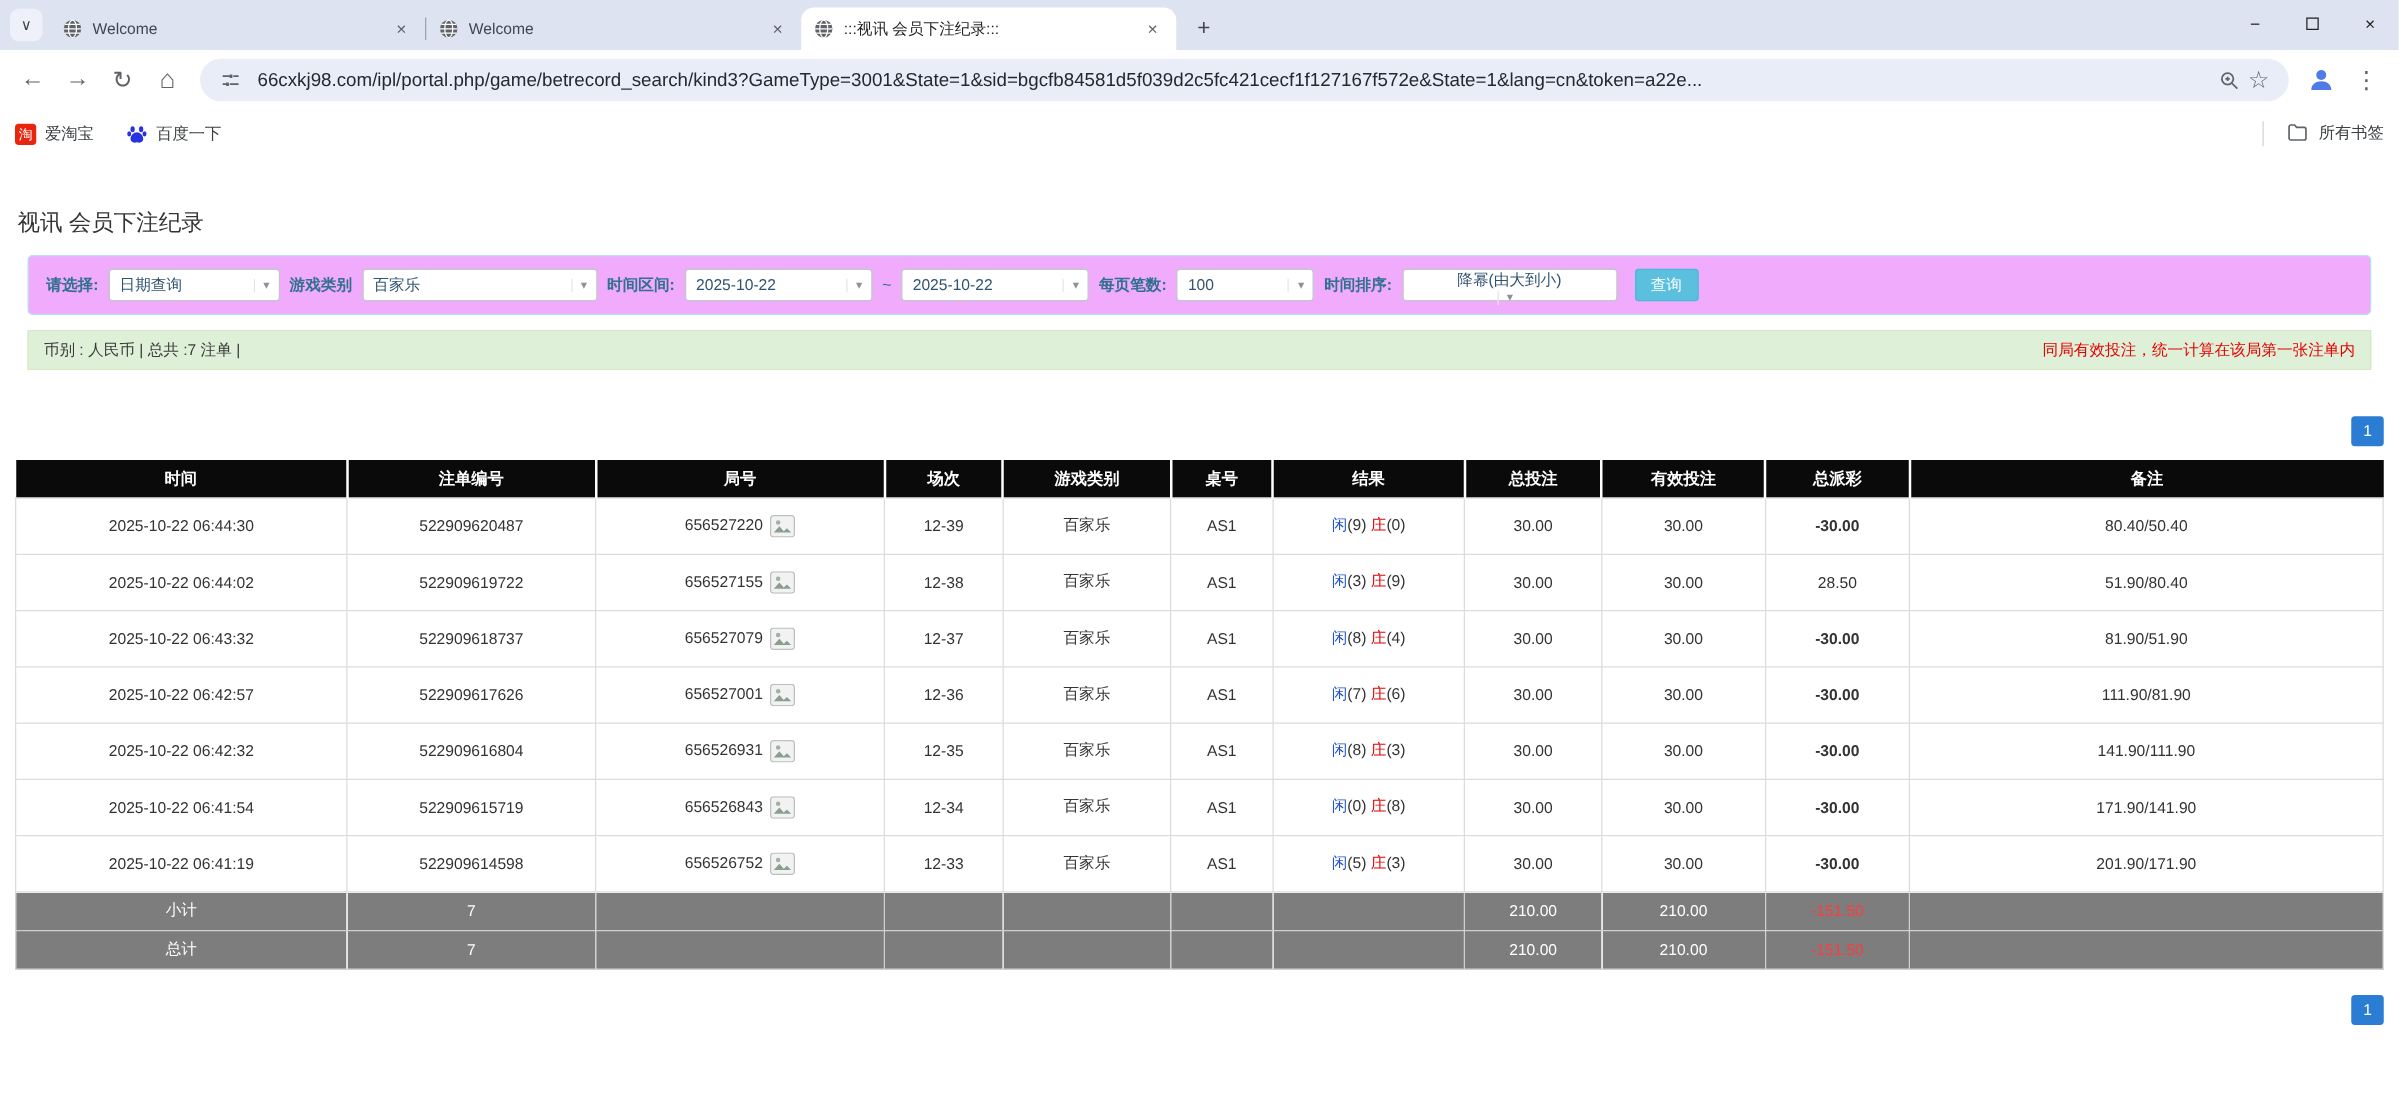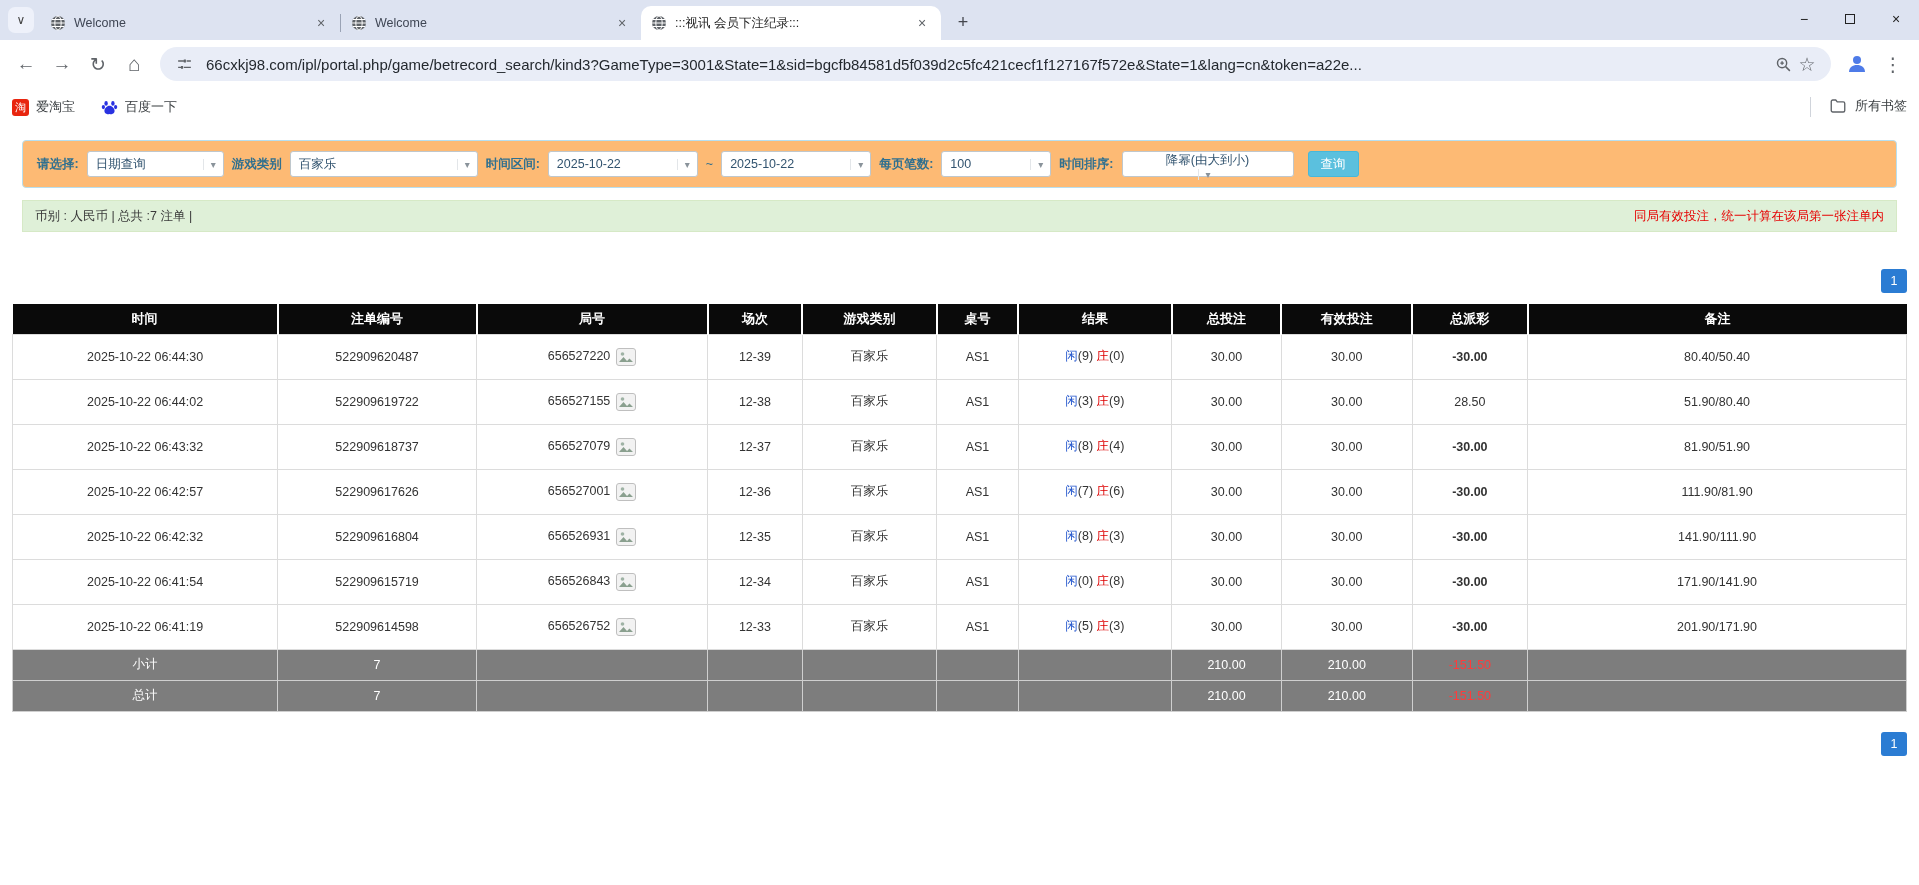--- a/index.html
+++ b/index.html
@@ -40,21 +40,21 @@
   .bm-item { display:flex; align-items:center; gap:7px; margin-right:26px; cursor:pointer; }
   .bm-ico-taobao { width:17px; height:17px; background:#e8250f; border-radius:3px; color:#fff;
     font-size:11px; display:flex; align-items:center; justify-content:center; }
   .bm-right { margin-left:auto; display:flex; align-items:flex-start; gap:8px; }
   .bm-vsep { width:1px; height:20px; background:#d0d4db; margin-right:10px; }
 
   
   .page { padding:0 12px; }
   .page-title { margin:40px 0 0 2px; font-size:18px; font-weight:400; color:#333; height:24px; }
 
-  .filter-bar { margin:14px 10px 0; height:48px; background:#fdba74; border:1px solid #b7dff0; border-radius:4px;
+  .filter-bar { margin:14px 10px 0; height:48px; background:#f0abfc; border:1px solid #b7dff0; border-radius:4px;
     display:flex; align-items:center; padding:0 14px; gap:8px; font-size:12.5px; }
   .f-label { color:#31708f; font-weight:bold; white-space:nowrap; }
   .sel { background:#fff; border:1px solid #bfc7cc; border-radius:3px; height:26px; display:flex;
     align-items:center; cursor:pointer; }
   .sel .sel-value { padding:0 8px; color:#31536f; font-size:12.5px; flex:1; white-space:nowrap; }
   .sel .sel-arrow { width:20px; text-align:center; color:#8a939b; font-size:10px; border-left:1px solid #e3e6e9; }
   .w-select { width:137px;align-items:center; } .w-game { width:188px; } .w-date { width:150px; }
   .w-size { width:110px; } .w-sort { width:172px;flex-direction:column; }
   .tilde { color:#31708f; }
   .btn-query { margin-left:6px; height:26px; padding:0 12px; background:#5bc0de; border:1px solid #46b8da;
@@ -196,20 +196,21 @@
     <span>
       <svg viewBox="0 0 24 24" width="18" height="18" fill="none" stroke="#5f6368" stroke-width="1.8">
           <path d="M3 6a2 2 0 0 1 2-2h4l2 2.5h8a2 2 0 0 1 2 2V18a2 2 0 0 1-2 2H5a2 2 0 0 1-2-2z"></path>
         </svg>
     </span>
     <span>所有书签</span>
   </div>
 </div>
 
 <div class="page">
+  <h1 class="page-title">视讯 会员下注纪录</h1>
 
   <div class="filter-bar">
     <span class="f-label">请选择:</span>
     <div class="sel w-select">
       <span class="sel-value">日期查询</span>
       <span class="sel-arrow">▾</span>
     </div>
 
     <span class="f-label">游戏类别</span>
     <div class="sel w-game">

